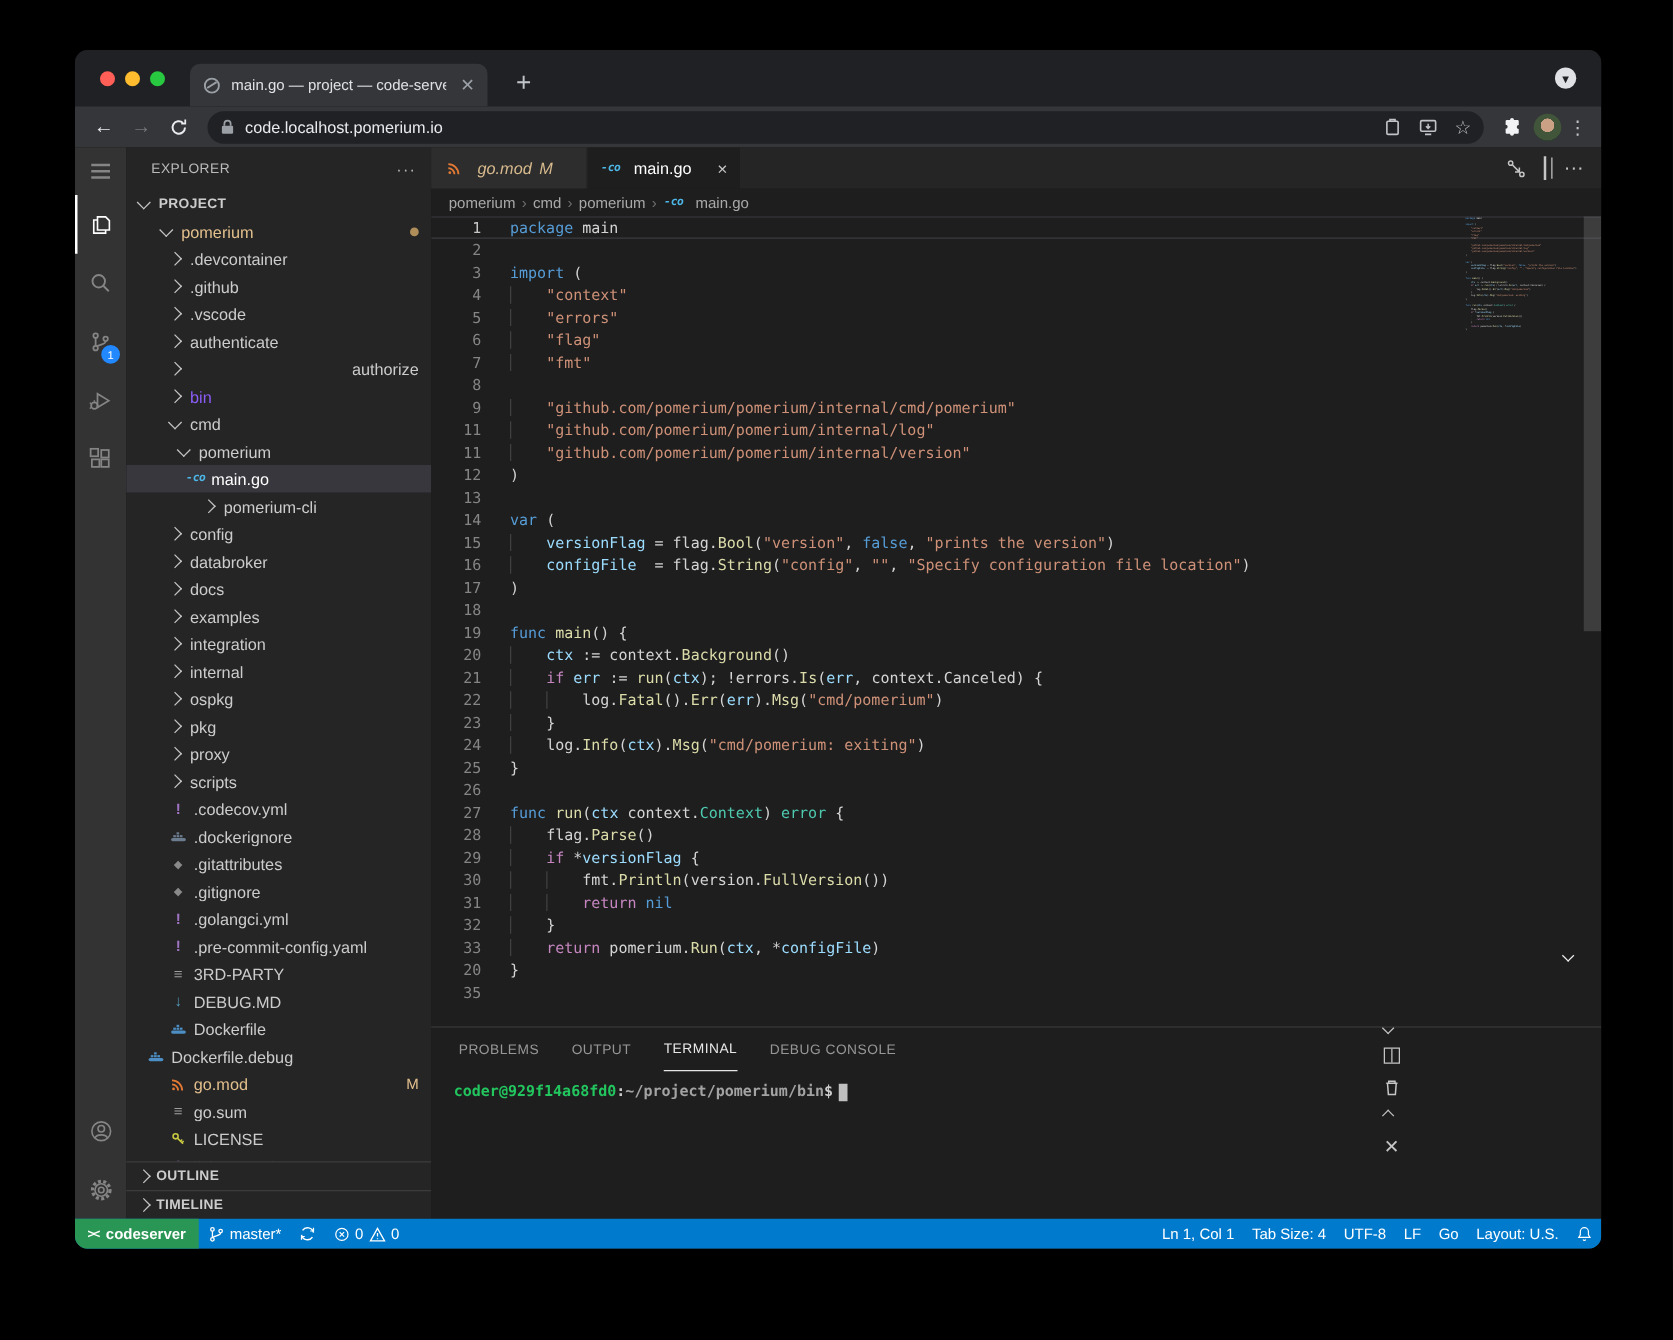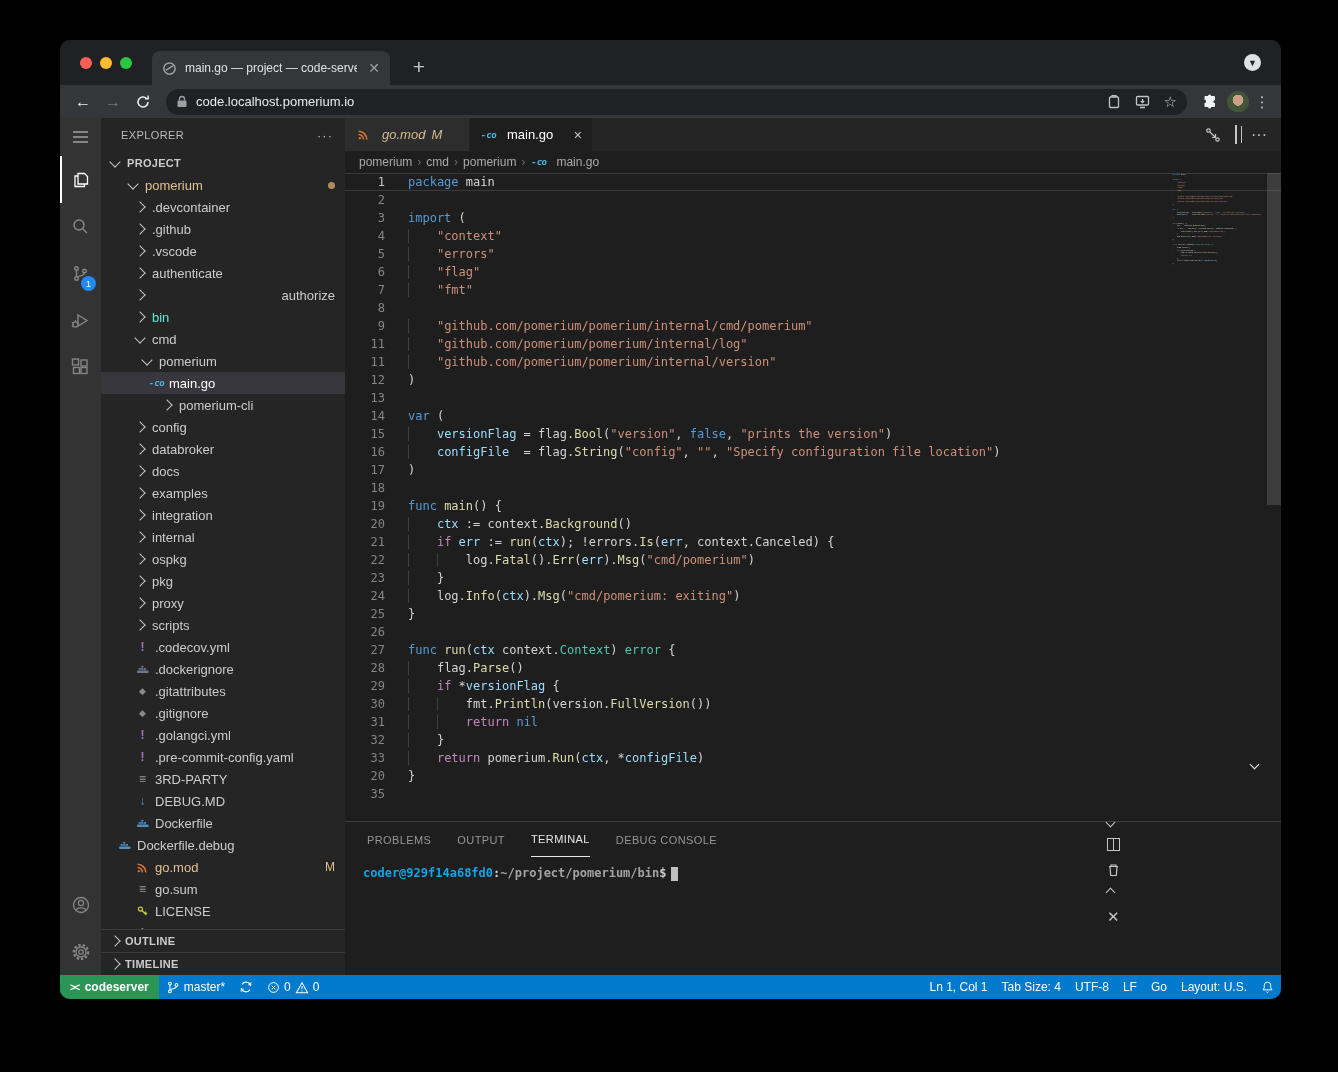--- a/index.html
+++ b/index.html
@@ -63,21 +63,21 @@
   .ic-go{color:#4db8e8;font:bold italic 9px "DejaVu Sans Mono",monospace;letter-spacing:-.5px;}
   .ic-go::before{content:"-";margin-right:.5px;}
   .ic-yaml{color:#a074c4;font-weight:bold;font-size:12px;}
   .ic-git{color:#8a8a8a;font-size:9px;}
   .ic-list{color:#9e9e9e;font-size:12px;}
   .ic-md{color:#519aba;font-weight:bold;font-size:12px;}
   .tlabel{overflow:hidden;text-overflow:ellipsis;}
   .gitdot{width:7px;height:7px;border-radius:50%;background:#b08e5a;margin-left:auto;flex:0 0 auto;}
   .mbadge{margin-left:auto;color:#e2c08d;font-size:12px;flex:0 0 auto;}
   .mod{color:#e2c08d;}
-  .dimmed{color:#5eead4;}
+  .dimmed{color:#8b5cf6;}
   .sbsection{height:22px;display:flex;align-items:center;font-size:11px;font-weight:bold;color:#cccccc;
              border-top:1px solid #3c3c3c;padding-left:8px;flex:0 0 auto;letter-spacing:.3px;}
   .sbsection .tw{margin-right:6px;}
 
   .editorcol{flex:1;display:flex;flex-direction:column;min-width:0;min-height:0;}
   .tabbar{height:33px;background:#252526;display:flex;align-items:stretch;flex:0 0 auto;}
   .etab{display:flex;align-items:center;padding:0 10px;font-size:13px;gap:6px;box-sizing:border-box;}
   .etab.inactive{background:#2d2d2d;color:#d7ba8d;width:125px;border-right:1px solid #252526;}
   .etab.inactive .etitle{font-style:italic;}
   .etab.active{background:#1e1e1e;color:#ffffff;width:122px;}
@@ -111,21 +111,21 @@
   .shellsel .chev{margin-left:auto;}
   .chev{width:6px;height:6px;border-right:1.2px solid currentColor;border-bottom:1.2px solid currentColor;
         display:inline-block;}
   .chev.down{transform:rotate(45deg);}
   .chev.up{transform:rotate(-135deg);}
   .plus{font-size:17px;font-weight:300;}
   .splitbox{width:11px;height:11px;border:1px solid #c5c5c5;position:relative;}
   .splitbox::after{content:"";position:absolute;left:4.5px;top:0;bottom:0;width:1px;background:#c5c5c5;}
   .pclose{font-size:15px;}
   .termbody{flex:1;padding:9px 0 0 18px;font:bold 12px "DejaVu Sans Mono",monospace;color:#cccccc;}
-  .tuser{color:#0ea5e9}.tpath{color:#a3a3a3}
+  .tuser{color:#22c55e}.tpath{color:#a3a3a3}
   .cursor{display:inline-block;width:7px;height:14px;background:#c0c0c0;vertical-align:middle;margin-left:5px;}
 
   .statusbar{height:24px;background:#007acc;display:flex;align-items:center;color:#ffffff;
              font-size:12px;flex:0 0 auto;}
   .remote{height:24px;background:#2a9655;display:flex;align-items:center;padding:0 10px;gap:6px;font-weight:bold;}
   .rchev{font-size:10px;font-weight:bold;letter-spacing:-1.5px;}
   .sitem{display:flex;align-items:center;gap:4px;padding:0 7px;height:24px;}
   .sright{margin-left:auto;display:flex;align-items:center;}
   svg{display:block;}
 </style>

